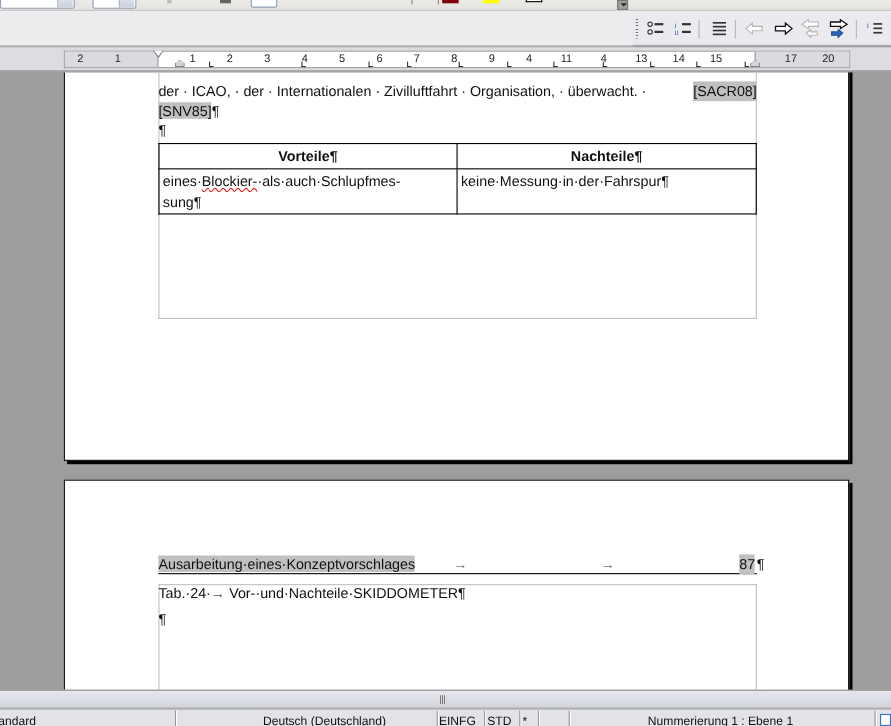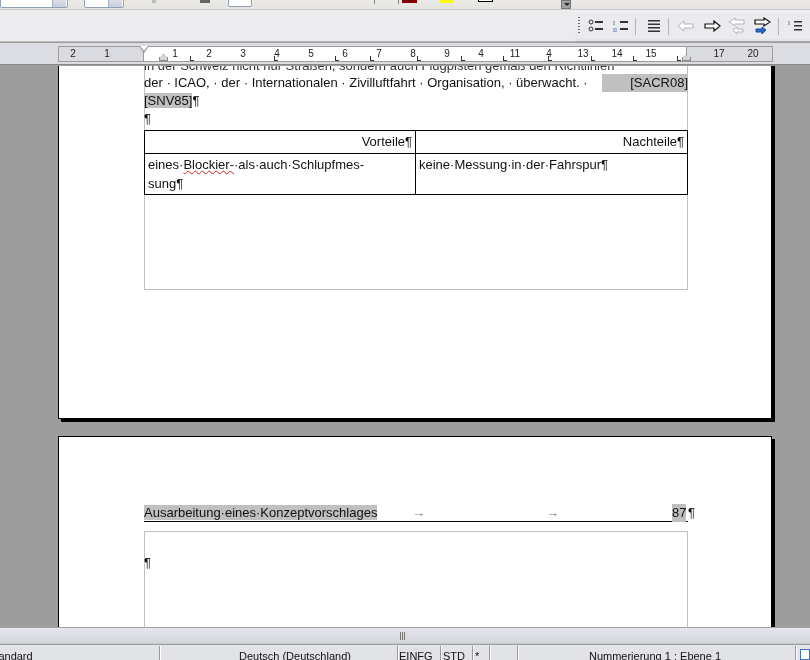--- a/index.html
+++ b/index.html
@@ -43,21 +43,21 @@
     .page1 { left: 58px; top: -20px; width: 714px; height: 373px; }
     .page2 { left: 58px; top: 370px; width: 714px; height: 300px; }
     .textarea-bound { position: absolute; border-left: 1px solid #c0c0c0; border-right: 1px solid #c0c0c0; }
 
     .txt { position: absolute; font-size: 13px; color: #111; line-height: 18px; white-space: nowrap; }
     .hl { background: #c0c0c0; }
     .pilcrow { color: #111; }
 
     table.vt { position: absolute; left: 85px; top: 83px; width: 544px; border-collapse: collapse; font-size: 13px; color: #111; }
     table.vt td, table.vt th { border: 1px solid #000; padding: 1px 3px; line-height: 19px; vertical-align: top; text-align: left; }
-    table.vt th { text-align: right; font-weight: normal; height: 23px; }
+    table.vt th { text-align: center; font-weight: bold; height: 23px; }
     .spell { text-decoration: underline wavy #d22; text-decoration-thickness: 1px; }
 
     .header-line { position: absolute; left: 85px; top: 69px; width: 544px; height: 16px; border-bottom: 1px solid #000; }
 
     
     .hscroll { position: absolute; left: 0; top: 627px; width: 810px; height: 17px; background: linear-gradient(#e6e7ec, #d2d4dc); border-top: 1px solid #a0a0a0; border-bottom: 1px solid #c8c8c8; }
     .hscroll .grip2 { position: absolute; left: 400px; top: 4px; width: 6px; height: 8px; background: repeating-linear-gradient(90deg, #777 0 1px, transparent 1px 2px); }
 
     
     .status { position: absolute; left: 0; top: 645px; width: 810px; height: 15px; background: #e2e3e7; font-size: 11px; color: #111; }
@@ -194,24 +194,23 @@
       <div class="indent-bot" style="left:100px;"></div>
       <div class="indent-bot" style="left:623px;"></div>
     </div>
   </div>
 
   <div class="doc">
 
     <div class="page page1">
       <div class="textarea-bound" style="left:85px;top:0;width:544px;height:243px;border-bottom:1px solid #c0c0c0;"></div>
 
-      <div class="txt" style="left:85px;top:10px;color:#333;">in der Schweiz nicht nur Straßen, sondern auch Flugpisten gemäß den Richtlinien</div>
       <div class="txt" style="left:85px;top:27px;width:544px;">
         <span>der · ICAO, · der · Internationalen · Zivilluftfahrt · Organisation, · überwacht. ·</span>
-        <span class="hl" style="position:absolute;right:0;top:0;padding-left:28px;">[SACR08]</span>
+        <span class="hl" style="position:absolute;right:0;top:0;">[SACR08]</span>
       </div>
       <div class="txt" style="left:85px;top:45px;">
         <span class="hl">[SNV85]</span><span class="pilcrow">¶</span>
       </div>
       <div class="txt" style="left:85px;top:63px;">¶</div>
 
       <table class="vt">
         <tbody>
             <tr>
           <th style="width:271px;">Vorteile¶</th>
@@ -231,20 +230,23 @@
       <div class="header-line">
         <div class="txt" style="left:0;top:-2px;width:544px;">
           <span class="hl">Ausarbeitung·eines·Konzeptvorschlages</span>
           <span style="position:absolute;left:268px;color:#777;">→</span>
           <span style="position:absolute;left:402px;color:#777;">→</span>
           <span class="hl" style="position:absolute;left:528px;">87</span>
           <span style="position:absolute;left:544px;">¶</span>
         </div>
       </div>
 
+      <div class="txt" style="left:85px;top:94px;">
+        <span>Tab.·24·</span><span style="color:#555;">→</span>&nbsp;<span>Vor-·und·Nachteile·SKIDDOMETER¶</span>
+      </div>
       <div class="txt" style="left:85px;top:117px;">¶</div>
 
     </div>
   </div>
 
   <div class="hscroll">
     <div class="grip2"></div>
   </div>
 
   <div class="status">

